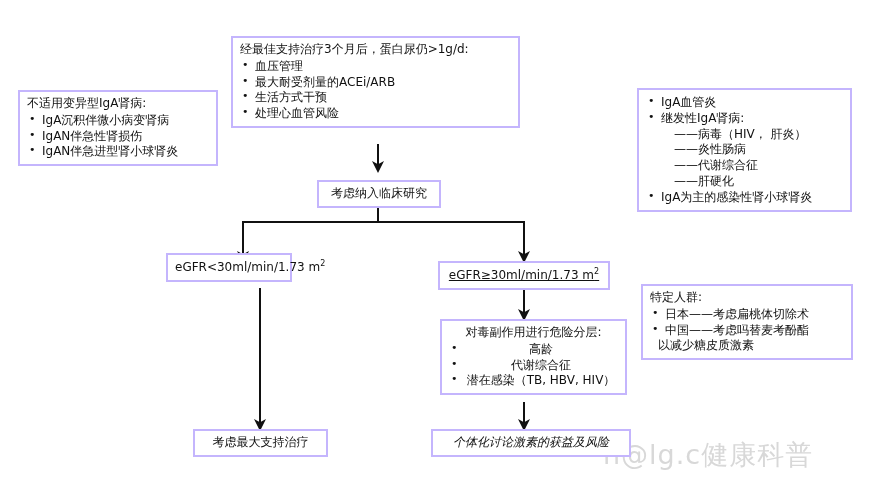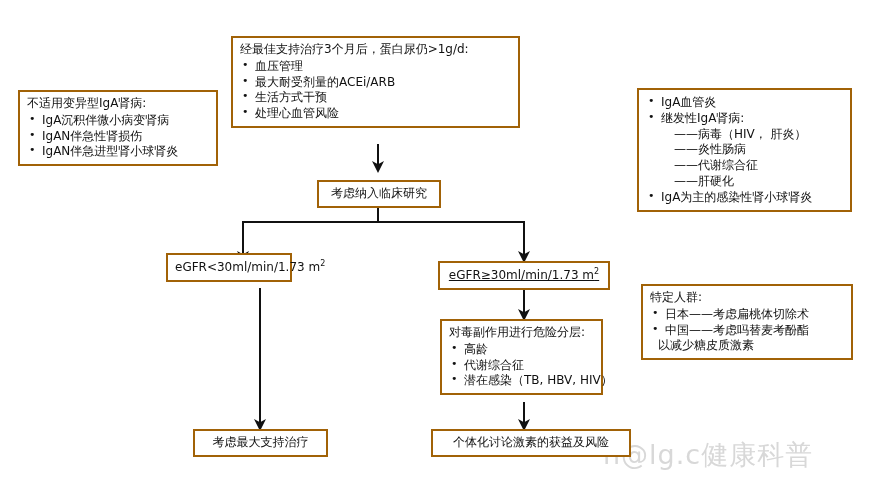--- a/index.html
+++ b/index.html
@@ -7,21 +7,21 @@
     width:895px;height:500px;
     background:#ffffff;
     font-family:"DejaVu Sans","Liberation Sans",sans-serif;
     overflow:hidden;
     position:relative;
   }
   #canvas{position:absolute;left:0;top:0;width:895px;height:500px;}
   .box{
     position:absolute;
     box-sizing:border-box;
-    border:2px solid #a16207;
+    border:2px solid #c4b5fd;
     background:#ffffff;
     color:#111111;
     padding:4px 7px;
     line-height:1.32;
     font-size:12px;
     z-index:3;
   }
   .box .hd{white-space:nowrap;}
   .box ul{
     margin:1px 0 0 0;
@@ -49,24 +49,24 @@
   .cont{white-space:nowrap;padding-left:8px;}
   .center{text-align:center;white-space:nowrap;}
 
   
   #box-top{left:231px;top:36px;width:289px;}
   #box-left-note{left:18px;top:90px;width:200px;}
   #box-right-note{left:637px;top:88px;width:215px;}
   #box-trial{left:317px;top:180px;width:124px;}
   #box-egfr-low{left:166px;top:253px;width:126px;}
   #box-egfr-high{left:438px;top:261px;width:172px;text-decoration:underline;}
-  #box-risk{left:440px;top:319px;width:163px;}
+  #box-risk{left:440px;top:319px;width:187px;text-align:center;}
   #box-population{left:641px;top:284px;width:212px;}
   #box-supportive{left:193px;top:429px;width:135px;}
-  #box-discuss{left:431px;top:429px;width:200px;}
+  #box-discuss{left:431px;top:429px;width:200px;font-style:italic;}
 
   .sup{font-size:8px;vertical-align:super;}
 
   
   #watermark{
     position:absolute;
     left:603px;top:437px;
     font-size:27px;
     color:#d8d8d8;
     letter-spacing:1px;

